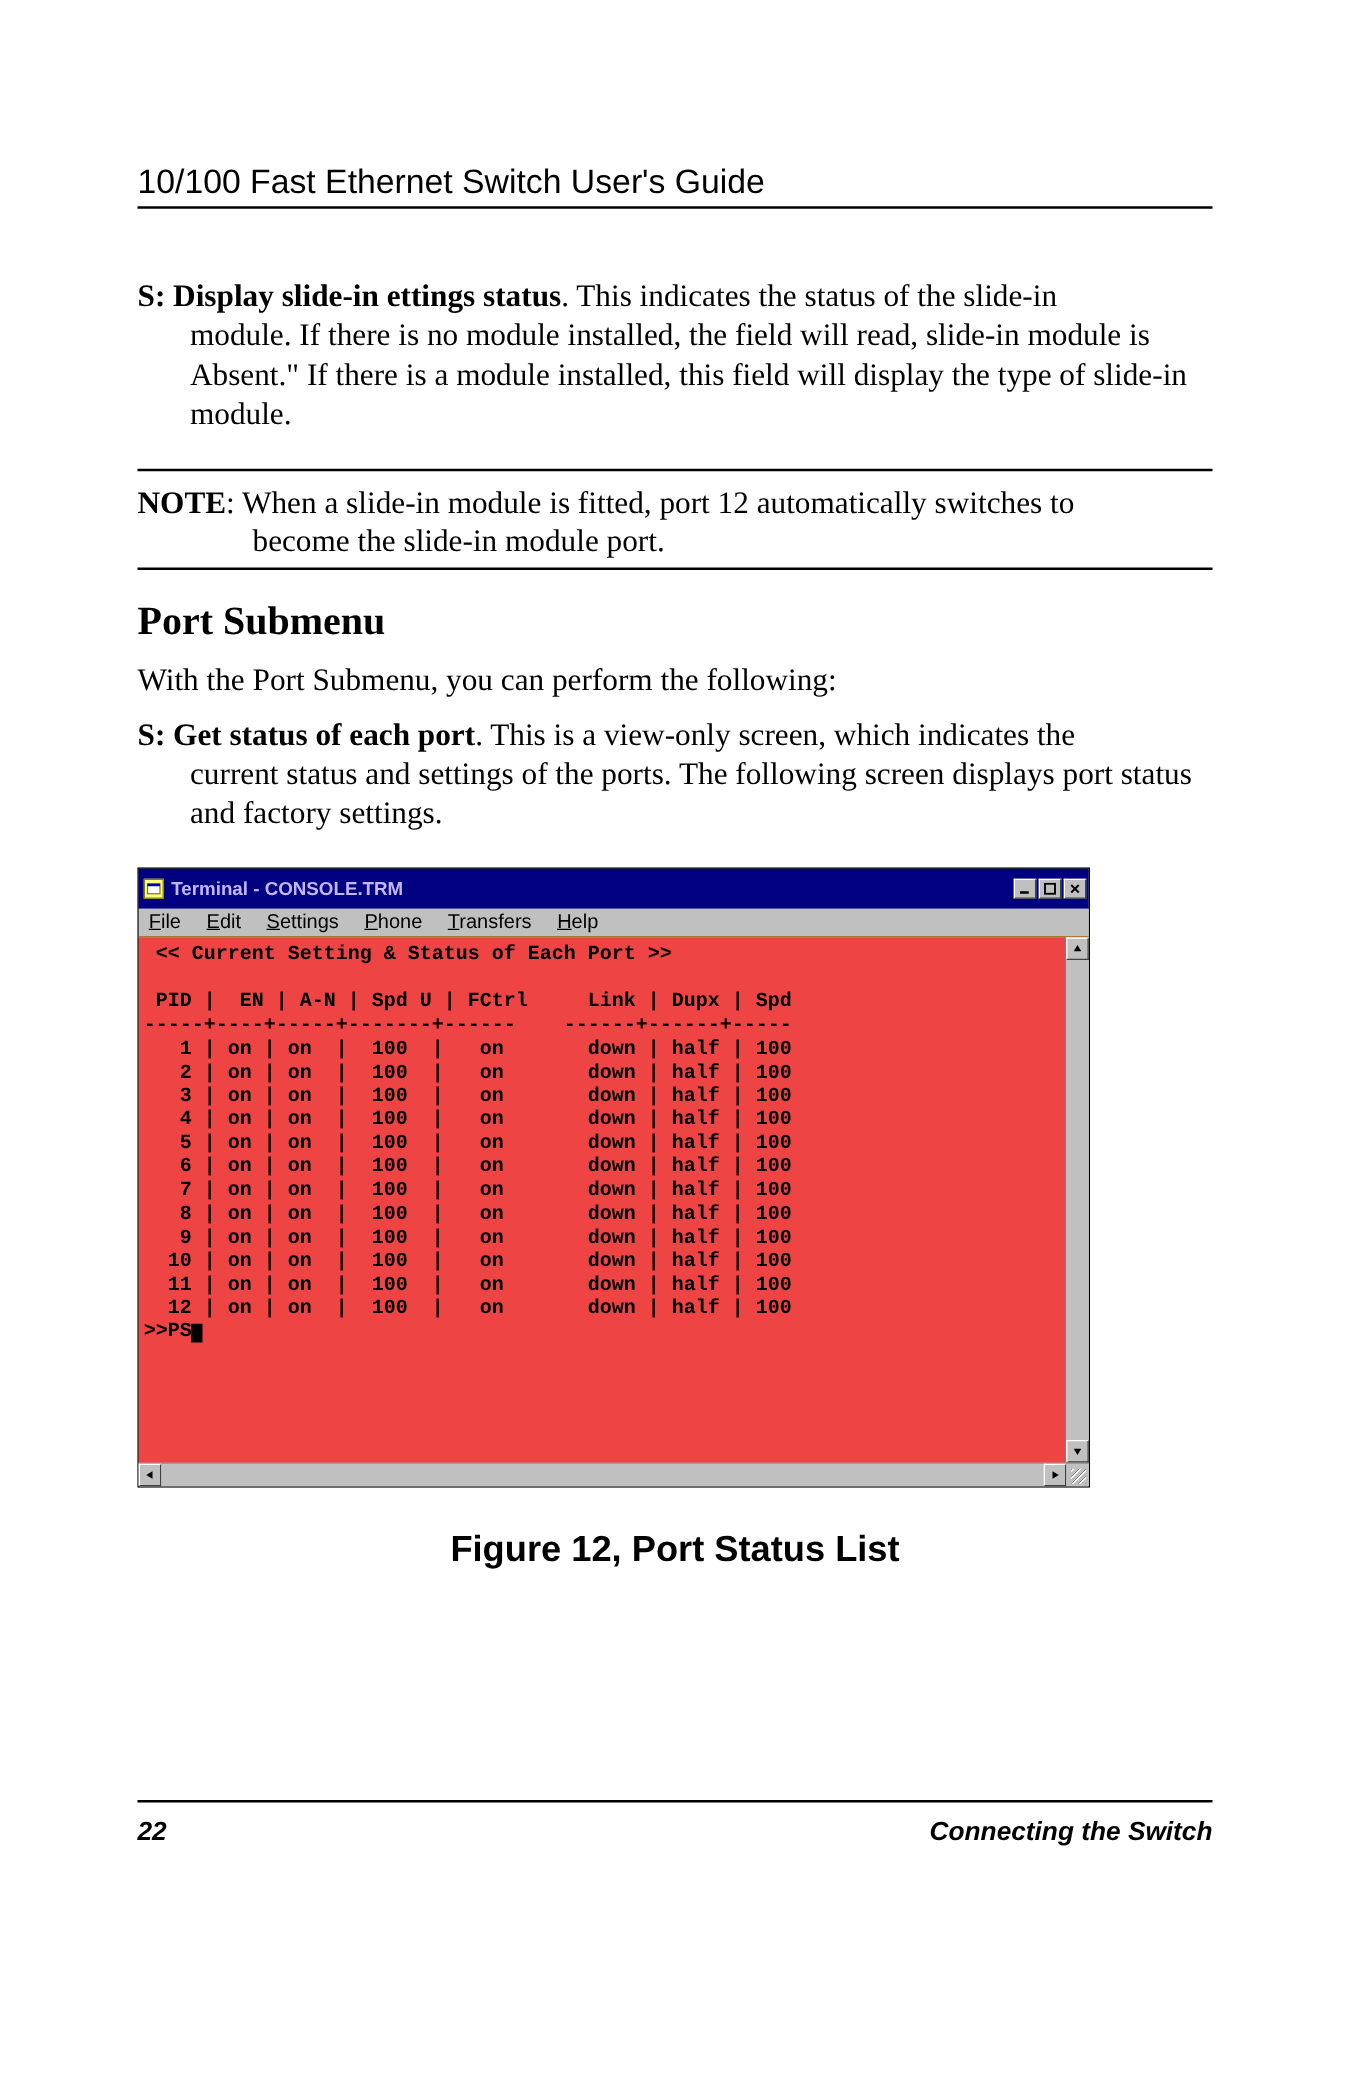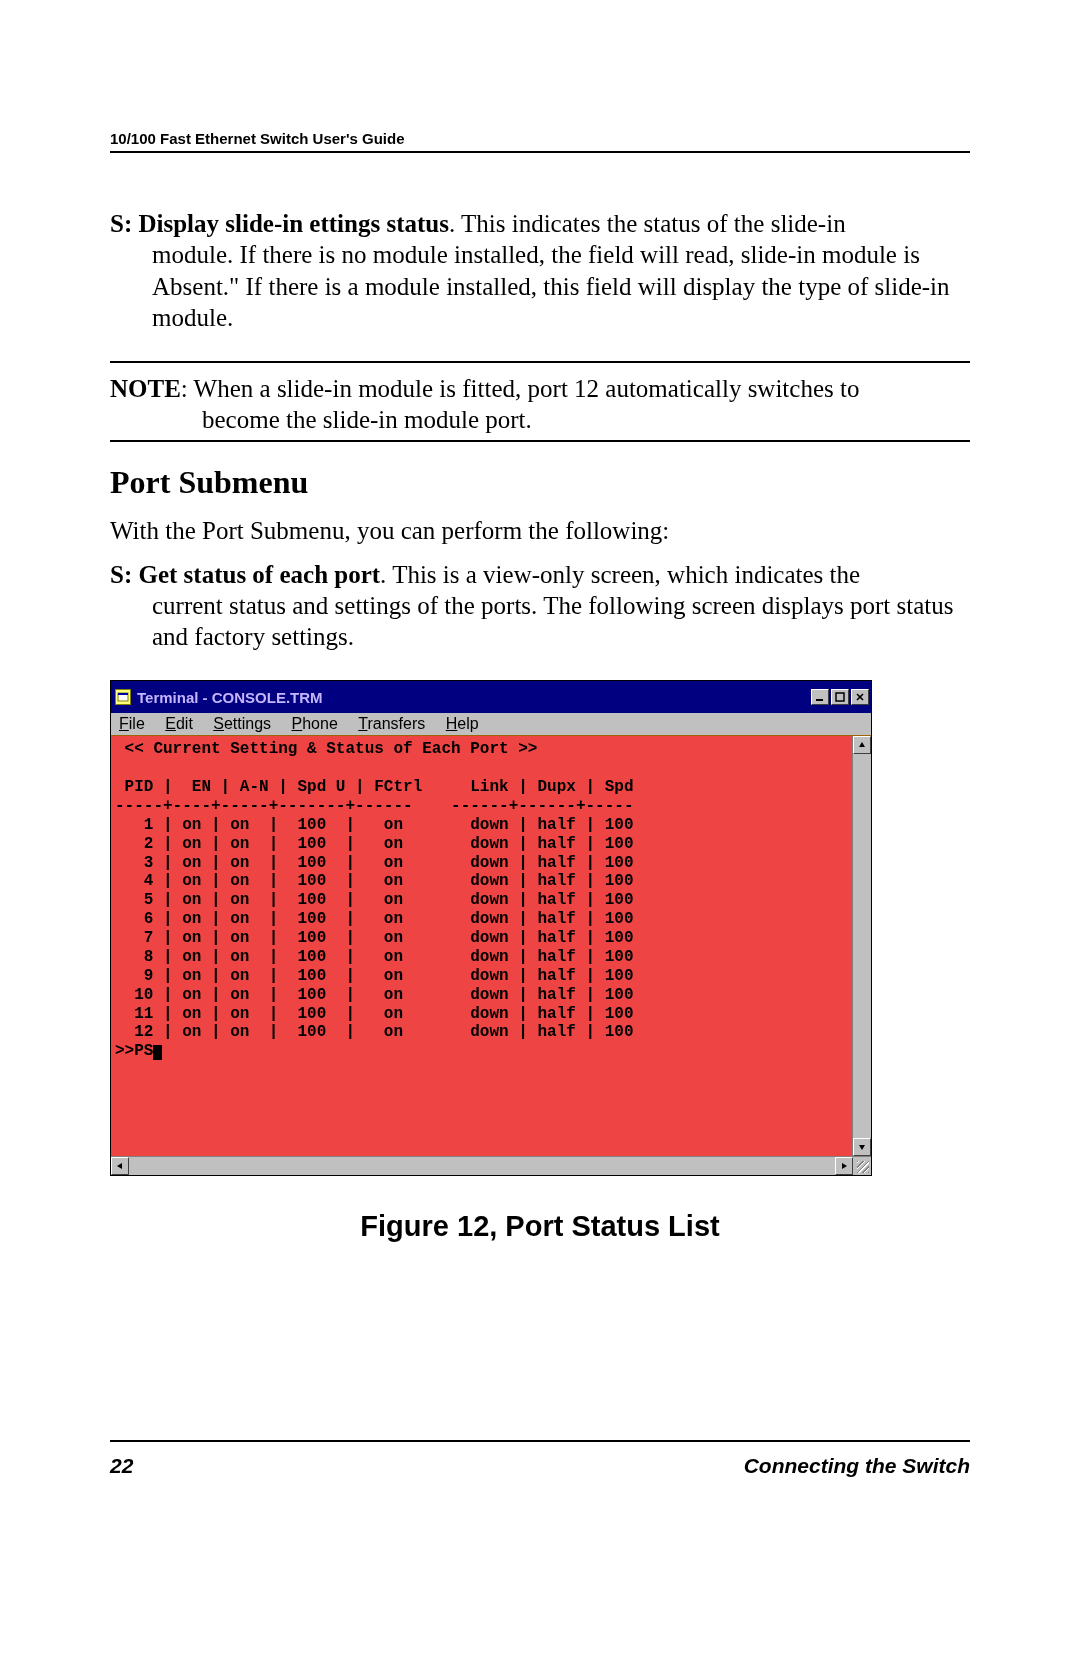--- a/index.html
+++ b/index.html
@@ -13,22 +13,22 @@
     position: relative;
   }
   .page {
     position: absolute;
     left: 110px;
     top: 130px;
     width: 860px;
   }
   .header-title {
     font-family: Arial, Helvetica, sans-serif;
-    font-weight: bold;
-    font-size: 15px;
+    font-weight: normal;
+    font-size: 27px;
     margin-bottom: 4px;
   }
   .header-rule {
     border-top: 2.5px solid #000;
     margin-bottom: 55px;
   }
   .body-text {
     font-size: 25px;
     line-height: 1.25;
   }

